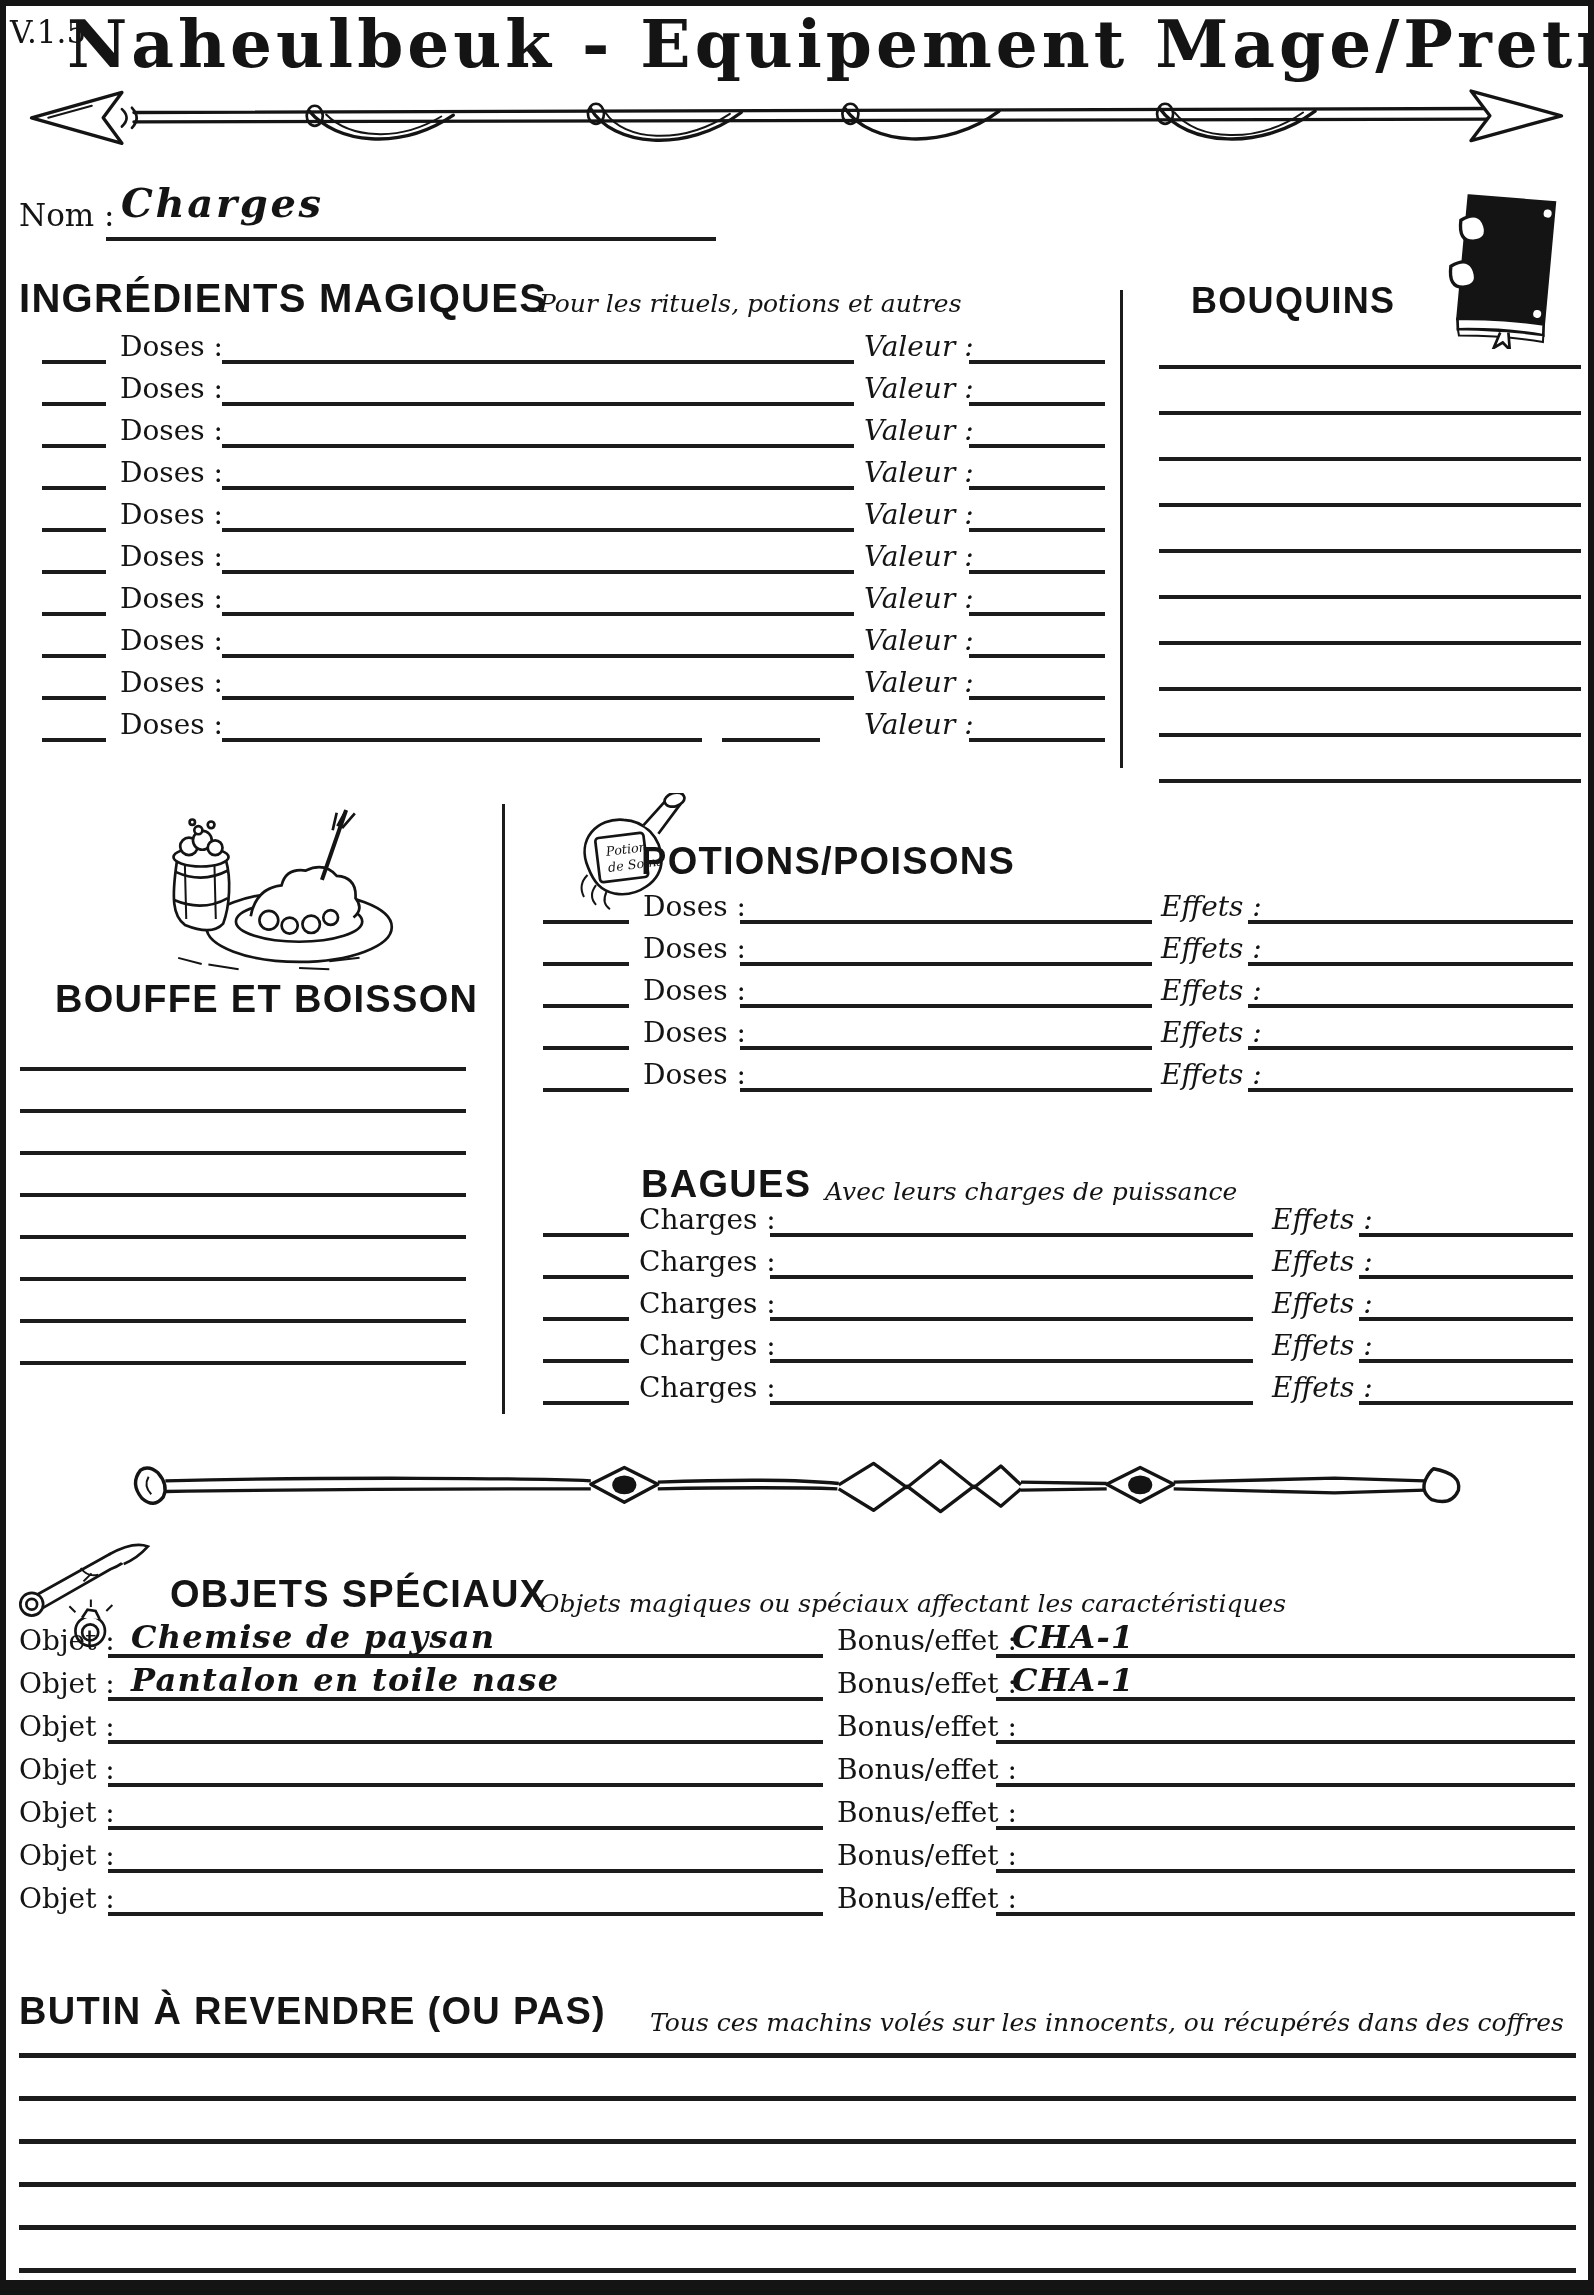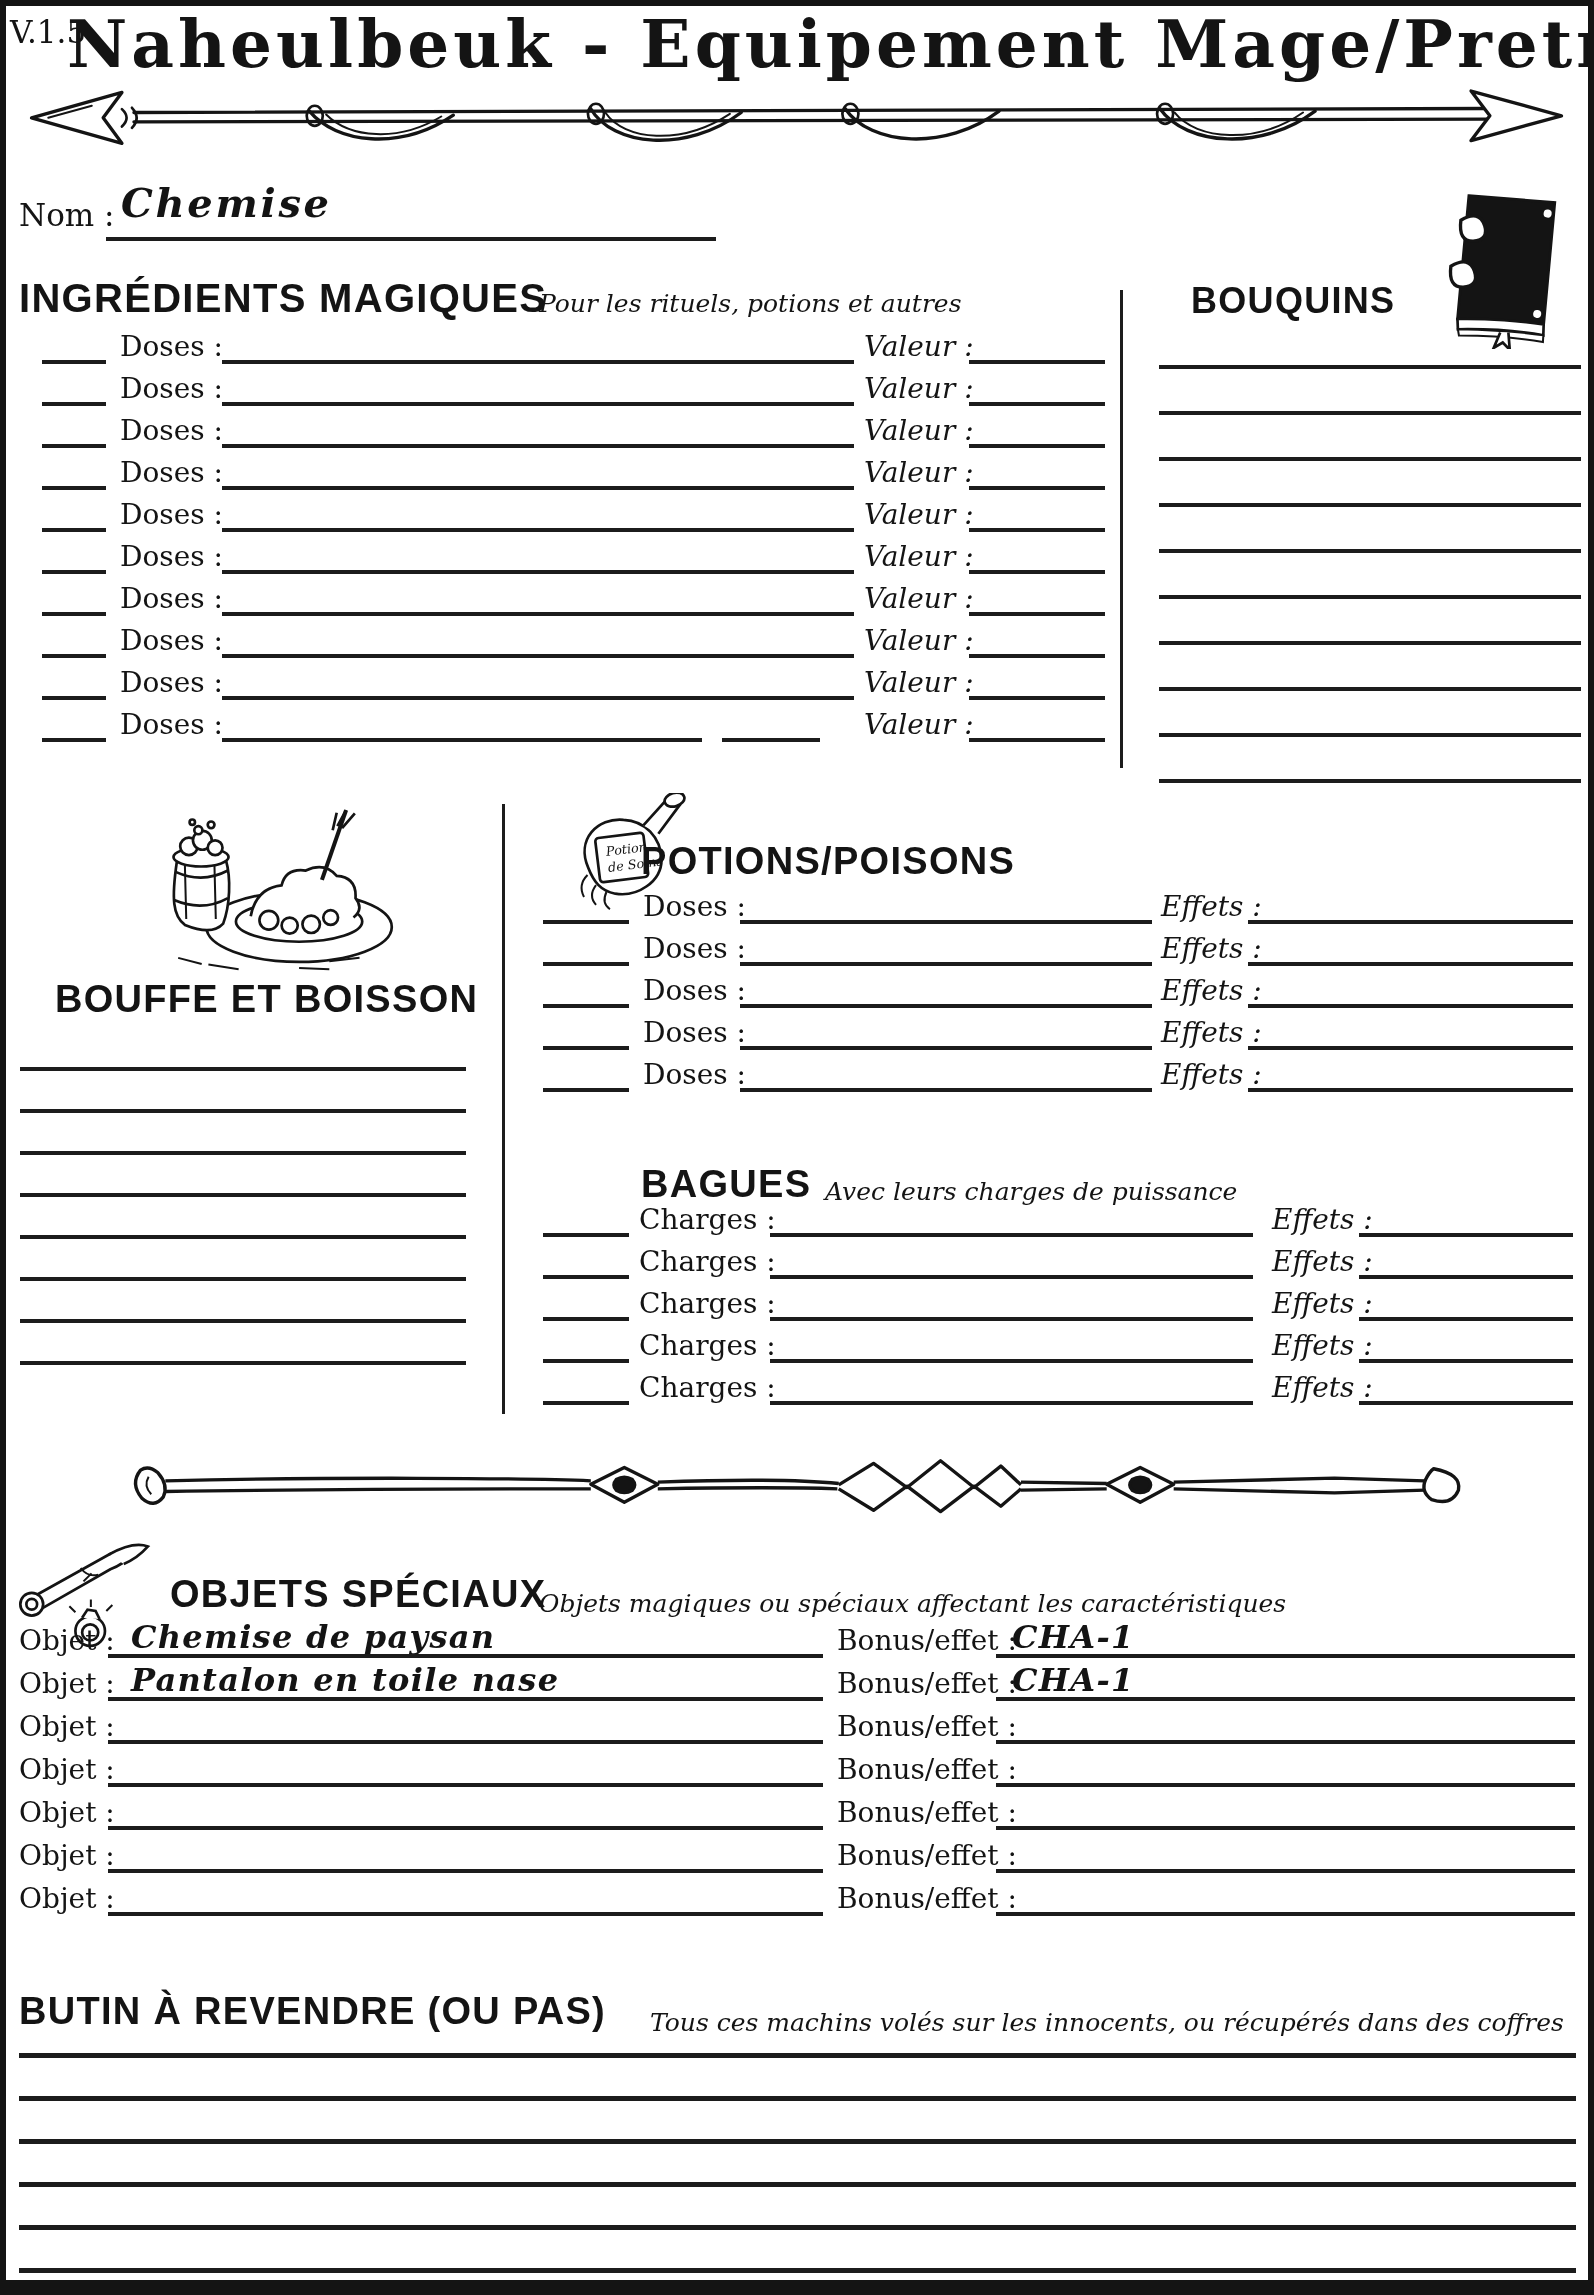--- a/index.html
+++ b/index.html
@@ -86,21 +86,21 @@
     <ellipse cx="1238" cy="52" rx="12" ry="15" stroke-width="4"></ellipse>
     <path d="M1230 44 C1268 100 1380 108 1460 48"></path>
     <ellipse cx="1708" cy="52" rx="12" ry="15" stroke-width="4"></ellipse>
     <path d="M1700 44 C1740 100 1852 108 1932 48"></path>
     <path d="M1722 50 C1755 92 1845 98 1914 50" stroke-width="3"></path>
     <path d="M2300 55 L2165 18 L2193 55 L2165 92 Z" fill="#fff"></path>
   </g>
 </svg>
 
 <div class="abs" style="left:19px;top:197px;font-size:31px;">Nom :</div>
-<div class="abs hw" style="left:121px;top:183px;font-size:40px;letter-spacing:2.7px;">Chemise</div>
+<div class="abs hw" style="left:121px;top:183px;font-size:40px;letter-spacing:2.7px;">Charges</div>
 <div class="hline" style="left:106px;top:237px;width:610px;"></div>
 
 <svg class="abs" style="left:1431px;top:187px;" width="131" height="162" viewBox="0 0 195 240">
   <g transform="rotate(9 97 120)">
     <path d="M40 20 L168 10 L180 192 L52 204 Z" fill="#141414" stroke="#141414" stroke-width="4"></path>
     <circle cx="160" cy="28" r="6" fill="#fff"></circle>
     <circle cx="168" cy="178" r="6" fill="#fff"></circle>
     <path d="M52 204 C95 196 150 192 180 192 L182 208 C142 207 95 212 55 219 Z" fill="#fff" stroke="#141414" stroke-width="4"></path>
     <path d="M55 219 C100 213 150 208 182 208 L183 218 C142 217 102 221 58 228 Z" fill="#fff" stroke="#141414" stroke-width="3"></path>
     <path d="M34 58 q24 -20 36 2 q10 20 -13 26 q-22 4 -23 -28 Z" fill="#fff" stroke="#141414" stroke-width="5"></path>

